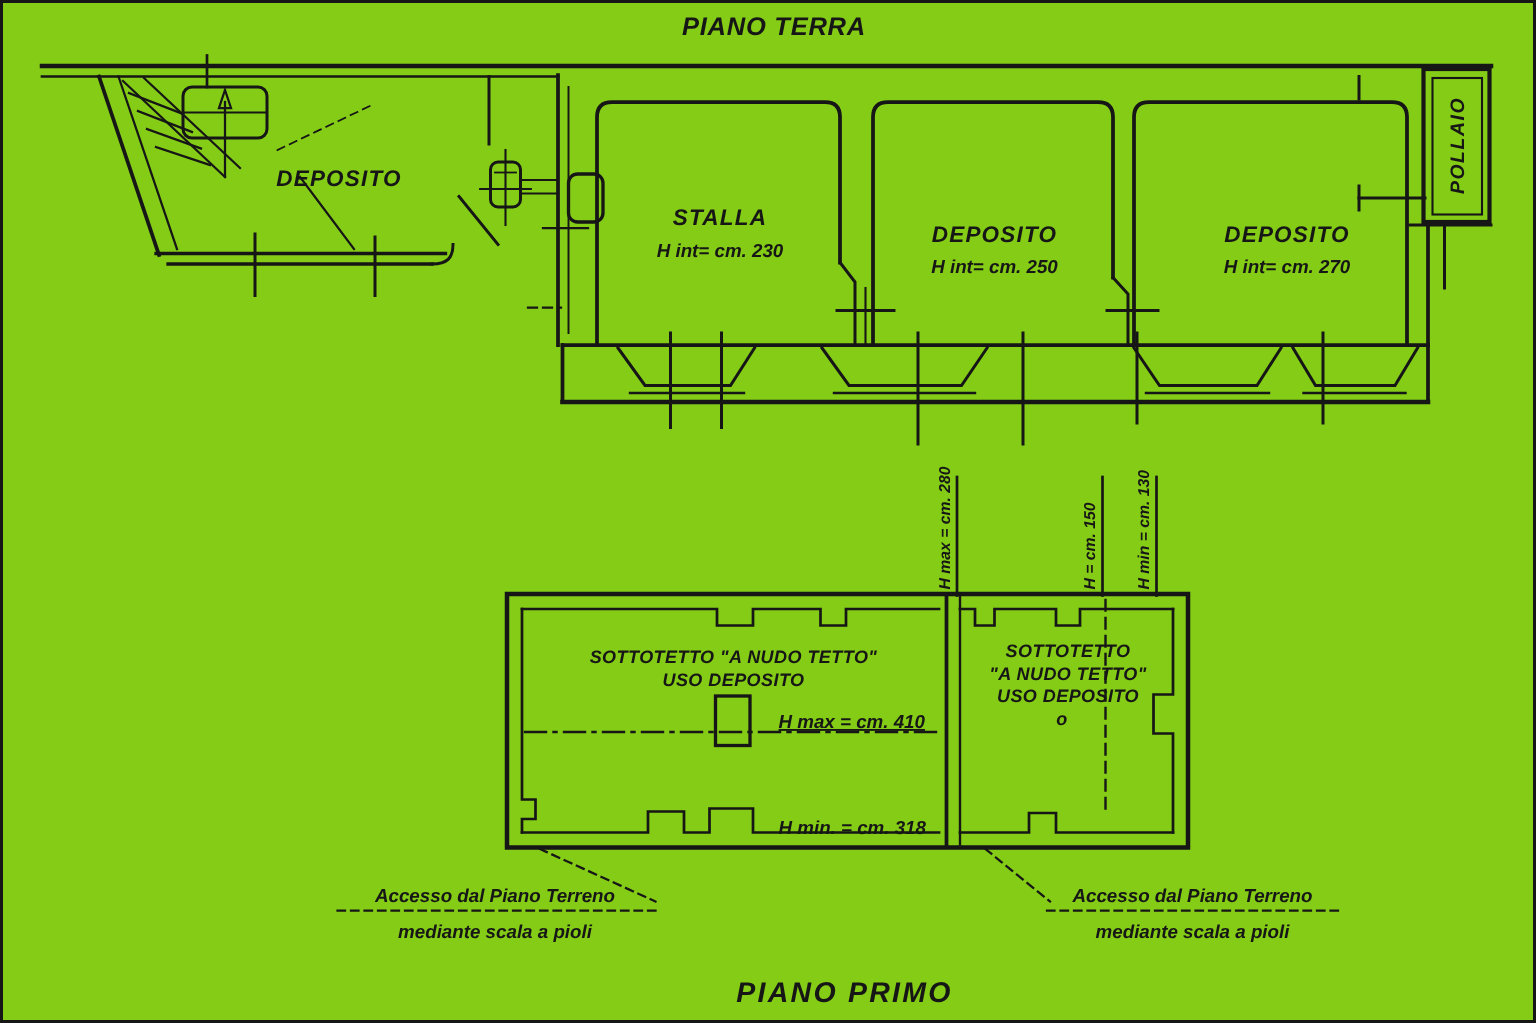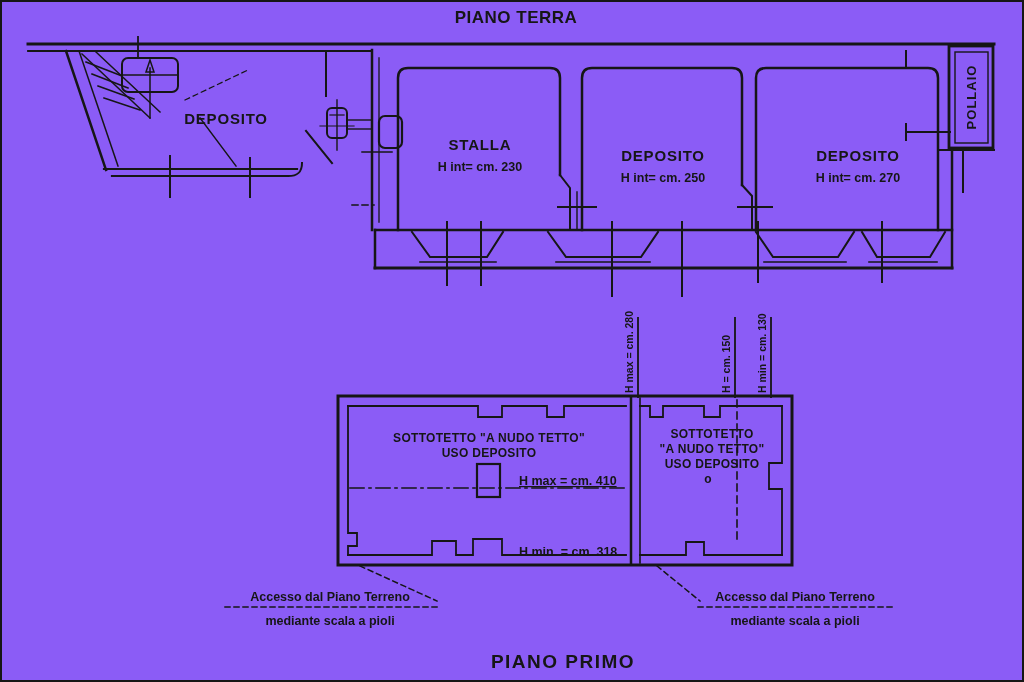--- a/index.html
+++ b/index.html
@@ -1,17 +1,17 @@
 <!DOCTYPE html>
 <html><head>
 <meta charset="utf-8">
 <style>
   html,body{margin:0;padding:0;background:#ffffff;}
-  .page{position:relative;width:1024px;height:682px;background:#8b5cf6;overflow:hidden;
-        font-family:"Liberation Sans", sans-serif;}
+  .page{position:relative;width:1024px;height:682px;background:#84cc16;overflow:hidden;
+        font-family:"Liberation Sans", sans-serif;font-style:italic;}
   svg line, svg path, svg rect, svg polyline{stroke:#161616;fill:none;stroke-linecap:square;}
   svg text{fill:#161616;font-family:"Liberation Sans", sans-serif;}
   .t-title{font-size:17px;font-weight:700;letter-spacing:.5px;}
   .t-title2{font-size:19px;font-weight:600;letter-spacing:1.5px;}
   .t-room{font-size:15px;font-weight:600;letter-spacing:.8px;}
   .t-h{font-size:12.5px;font-weight:600;}
   .t-sotto{font-size:12px;font-weight:600;letter-spacing:.3px;}
   .t-dim{font-size:10.5px;font-weight:600;}
   .t-note{font-size:12.5px;font-weight:600;}
   .t-pollaio{font-size:13px;font-weight:600;letter-spacing:1px;}

